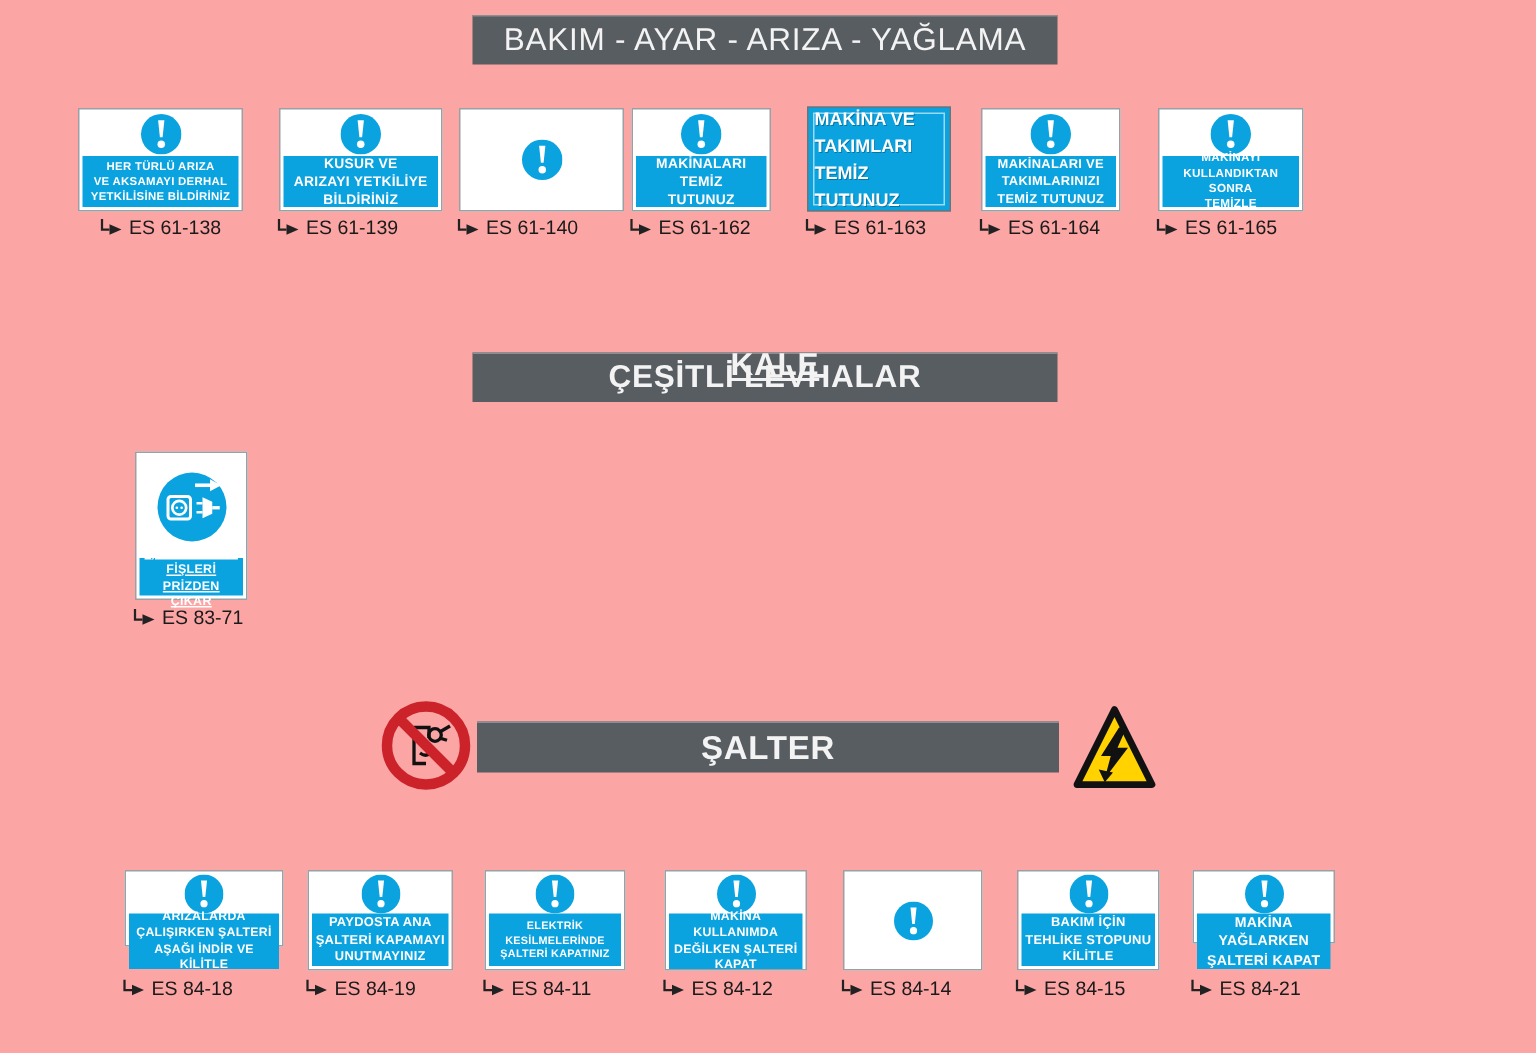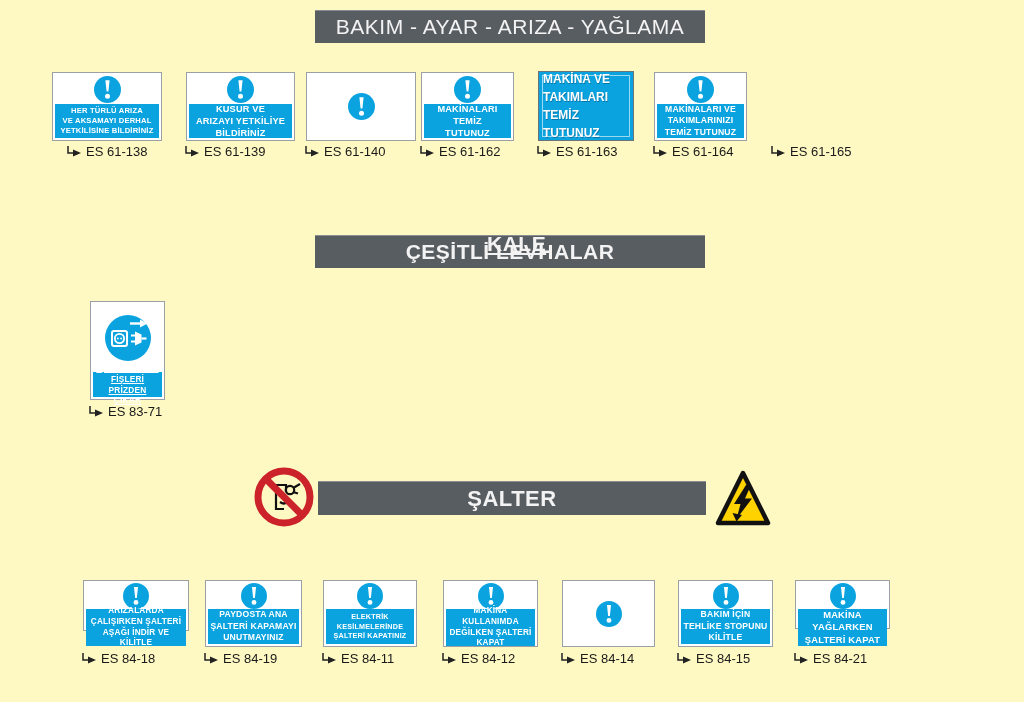--- a/index.html
+++ b/index.html
@@ -1,17 +1,17 @@
 <!DOCTYPE html>
 <html><head>
 <meta charset="utf-8">
 <style>
   html,body{margin:0;padding:0;background:#ffffff;}
   .stage{
-    position:relative;width:1024px;height:702px;background:#fef9c3;
+    position:relative;width:1024px;height:702px;background:#fca5a5;
     font-family:"Liberation Sans",sans-serif;overflow:hidden;
   }
   .bar{
     position:absolute;background:#585d62;color:#f3f3f3;
     display:flex;align-items:center;justify-content:center;
     font-size:21px;font-weight:500;letter-spacing:.5px;
     border-top:1px solid #8b8f93;
   }
   .bar.bold{font-weight:700;}
   .bar .t-overlay{
@@ -159,20 +159,32 @@
 TEMİZ TUTUNUZ</div>
   </div>
   <div class="code" style="left:652px;top:144px">
     <svg width="16" height="12" viewBox="0 0 16 12">
         <path d="M2 0 v7 h5" stroke="#222" stroke-width="1.5" fill="none"></path>
         <path d="M7 3.5 L15 7 L7 10.5 Z" fill="#222"></path>
       </svg>
     <span>ES 61-164</span>
   </div>
 
+  <div class="card" style="left:772px;top:72px;width:97px;height:69px">
+    <div class="card-top">
+      <svg width="27" height="27" viewBox="0 0 27 27">
+          <circle cx="13.5" cy="13.5" r="13.5" fill="#0aa3df"></circle>
+          <path d="M11.4 4.2 h4.2 l-1.2 11.3 h-1.8 z" fill="#fff"></path>
+          <circle cx="13.5" cy="20.2" r="2.5" fill="#fff"></circle>
+        </svg>
+    </div>
+    <div class="band" style="font-size:7.8px">MAKİNAYI
+KULLANDIKTAN SONRA
+TEMİZLE</div>
+  </div>
   <div class="code" style="left:770px;top:144px">
     <svg width="16" height="12" viewBox="0 0 16 12">
         <path d="M2 0 v7 h5" stroke="#222" stroke-width="1.5" fill="none"></path>
         <path d="M7 3.5 L15 7 L7 10.5 Z" fill="#222"></path>
       </svg>
     <span>ES 61-165</span>
   </div>
 
   <div class="bar bold" style="left:315px;top:235px;width:390px;height:32px">
     <span>ÇEŞİTLİ LEVHALAR</span>

